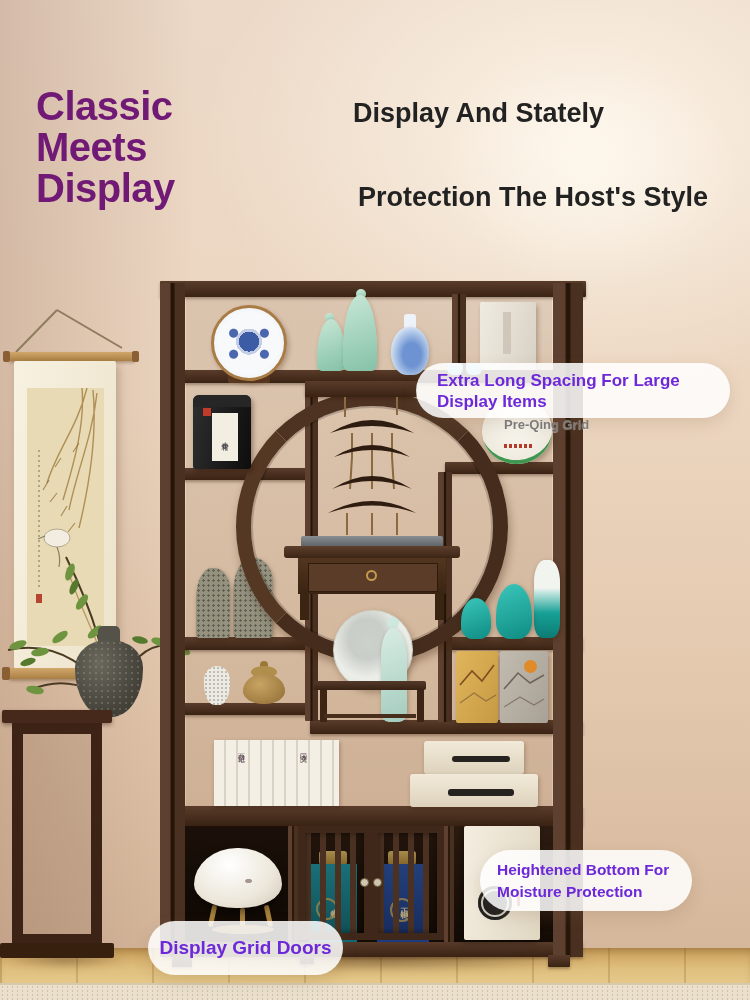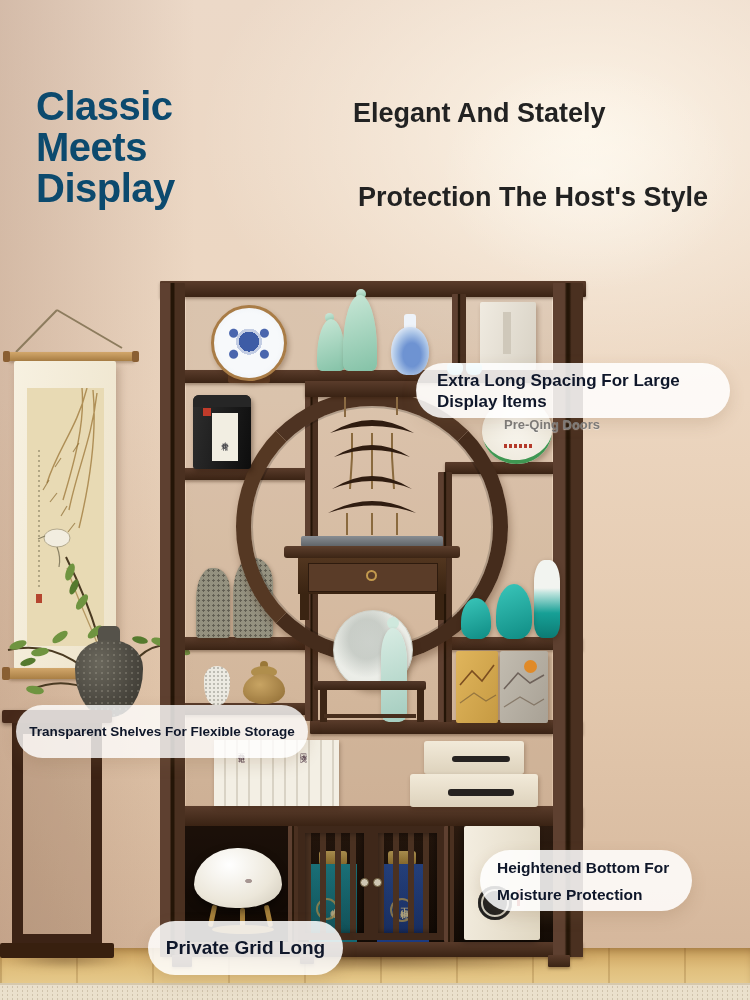--- a/index.html
+++ b/index.html
@@ -134,24 +134,24 @@
   .emblem{border:2px solid rgba(210,180,100,.8);border-radius:50%;box-sizing:border-box;}
   .door{border:7px solid #3f281a;box-sizing:border-box;
     background:repeating-linear-gradient(90deg,#4a3121 0 6px,rgba(12,6,2,.28) 6px 15px);box-shadow:inset 0 0 6px rgba(0,0,0,.5);}
   .door-knob{width:9px;height:9px;background:#cfc6b2;border:1px solid #6a5a3a;border-radius:50%;box-sizing:border-box;}
   .tea-box{left:464px;top:826px;width:76px;height:114px;background:linear-gradient(100deg,#f4eee1,#e0d7c2);border-radius:2px;box-shadow:-3px 2px 6px rgba(0,0,0,.35);}
   .tea-box-seal{left:478px;top:886px;width:34px;height:34px;border-radius:50%;background:#1f1f1f;
     box-shadow:inset 0 0 0 3px #1f1f1f, inset 0 0 0 5px rgba(240,235,220,.85), inset 0 0 0 12px #1f1f1f;}
   .tea-box-script{left:517px;top:890px;width:3px;height:16px;background:#b43a2a;}
 
   
-  .headline{left:36px;top:86px;font-size:40px;line-height:41px;font-weight:bold;letter-spacing:-.5px;color:#0c4a6e;}
+  .headline{left:36px;top:86px;font-size:40px;line-height:41px;font-weight:bold;letter-spacing:-.5px;color:#701a75;}
   .tagline{font-size:27px;font-weight:bold;color:#222222;white-space:nowrap;}
   .pill{background:rgba(255,255,255,.86);border-radius:999px;display:flex;align-items:center;
-    font-weight:bold;color:#0f172a;box-shadow:0 6px 16px rgba(130,95,60,.18);}
+    font-weight:bold;color:#6d28d9;box-shadow:0 6px 16px rgba(130,95,60,.18);}
   .pill-center{justify-content:center;white-space:nowrap;}
   .pre-qing{left:504px;top:417px;font-size:13px;font-weight:bold;color:#7d7d7d;text-shadow:0 1px 1px rgba(255,255,255,.5);white-space:nowrap;}
 </style>
 </head>
 <body>
 
 <div class="stage">
 
   <div class="abs wall"></div>
   <div class="abs glow"></div>
@@ -341,22 +341,21 @@
   <div class="abs wd-v" style="left:444px;top:826px;width:10px;height:116px"></div>
   <div class="abs tea-box"></div>
   <div class="abs tea-box-seal"></div>
   <div class="abs tea-box-script"></div>
 
   <div class="abs headline">
     <div>Classic</div>
     <div>Meets</div>
     <div>Display</div>
   </div>
-  <div class="abs tagline" style="left:353px;top:98px">Elegant And Stately</div>
+  <div class="abs tagline" style="left:353px;top:98px">Display And Stately</div>
   <div class="abs tagline" style="left:358px;top:182px">Protection The Host's Style</div>
-  <div class="abs pre-qing">Pre-Qing Doors</div>
+  <div class="abs pre-qing">Pre-Qing Grid</div>
 
   <div class="abs pill" style="left:416px;top:363px;width:314px;height:55px;padding-left:21px;box-sizing:border-box;font-size:17px;line-height:21px">Extra Long Spacing For Large Display Items</div>
-  <div class="abs pill pill-center" style="left:16px;top:705px;width:292px;height:53px;font-size:13.5px;background:rgba(255,255,255,.8)">Transparent Shelves For Flexible Storage</div>
-  <div class="abs pill" style="left:480px;top:850px;width:212px;height:61px;padding-left:17px;box-sizing:border-box;font-size:15.5px;line-height:27px">Heightened Bottom For Moisture Protection</div>
-  <div class="abs pill pill-center" style="left:148px;top:921px;width:195px;height:54px;font-size:19px">Private Grid Long</div>
+  <div class="abs pill" style="left:480px;top:850px;width:212px;height:61px;padding-left:17px;box-sizing:border-box;font-size:15.5px;line-height:22px">Heightened Bottom For Moisture Protection</div>
+  <div class="abs pill pill-center" style="left:148px;top:921px;width:195px;height:54px;font-size:19px">Display Grid Doors</div>
 
 </div>
 
 </body></html>

